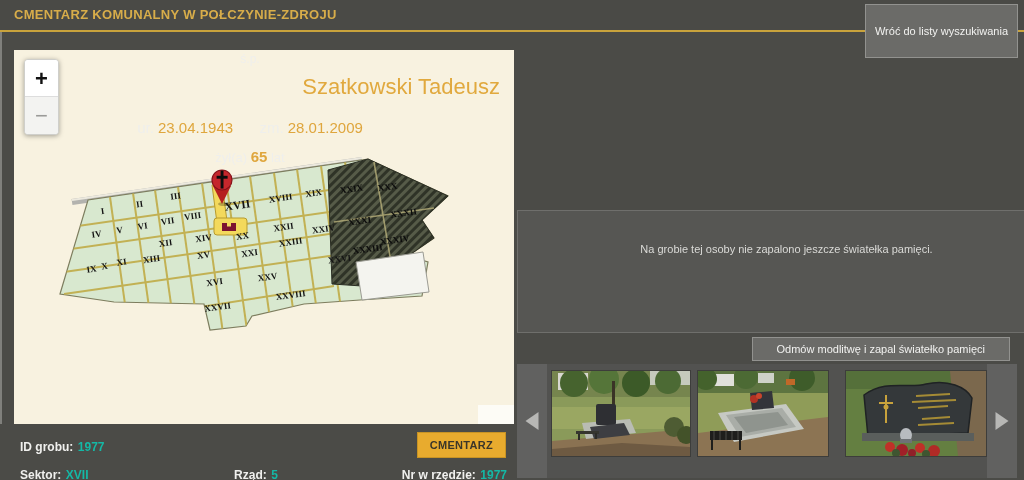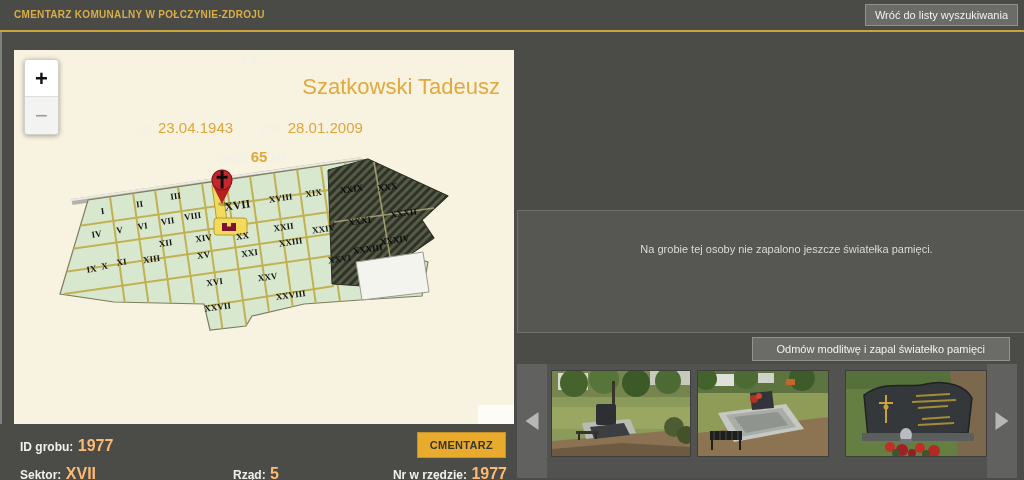--- a/index.html
+++ b/index.html
@@ -5,46 +5,46 @@
   html,body{margin:0;padding:0;}
   body{
     width:1024px;height:480px;position:relative;overflow:hidden;
     background:#4b4b47;
     font-family:"Liberation Sans", sans-serif;
     -webkit-font-smoothing:antialiased;
   }
   .edge-highlight{position:absolute;left:0;top:0;width:2px;height:480px;background:#80807c;}
   
   .header{position:absolute;left:0;top:0;width:1024px;height:30px;background:#4a4a46;border-bottom:2px solid #c9a33c;}
-  .header-title{position:absolute;left:14px;top:0;line-height:30px;font-size:10px;font-weight:bold;color:#d8ad4a;letter-spacing:.3px;}
+  .header-title{position:absolute;left:14px;top:0;line-height:30px;font-size:13px;font-weight:bold;color:#d8ad4a;letter-spacing:.3px;}
   .btn-gray{
     background:#6b6b68;border:1px solid #92928f;color:#f2f2f0;
     font-family:"Liberation Sans",sans-serif;font-size:11px;
-    padding:4px 9px;cursor:pointer;
+    padding:20px 9px;cursor:pointer;
   }
   .back-btn{position:absolute;top:4px;right:6px;}
   
   .map-panel{position:absolute;left:14px;top:50px;width:500px;height:374px;background:#f8f2e0;}
   .map-svg{position:absolute;left:0;top:0;}
   .zoom-ctrl{
     position:absolute;left:10px;top:9px;width:33px;
     border-radius:4px;box-shadow:0 1px 5px rgba(0,0,0,.35);overflow:hidden;
     border:1px solid #cfcfcb;background:#fff;
   }
   .zoom-btn{display:block;width:33px;height:37px;border:0;margin:0;padding:0;font-size:22px;line-height:37px;text-align:center;cursor:pointer;font-family:"Liberation Sans",sans-serif;}
   .zoom-in{background:#ffffff;color:#111;border-bottom:1px solid #ddd;font-weight:bold;}
   .zoom-out{background:#f3f3f1;color:#9a9a98;}
   .attribution{position:absolute;right:0;bottom:0;width:36px;height:19px;background:#fdfcf6;}
   .sector-label{font-family:"Liberation Serif", serif;font-weight:bold;font-size:9px;fill:#141414;text-anchor:middle;}
   .sector-label.big{font-size:11.5px;}
   .sector-label.dark{fill:#0c0c0c;}
   
   .grave-bar{position:absolute;left:0;top:424px;width:514px;height:56px;background:#4b4b47;}
   .info-label{color:#f0f0ee;font-size:12px;font-weight:bold;}
-  .info-value{color:#fdba74;font-size:16px;font-weight:bold;}
+  .info-value{color:#14b8a6;font-size:12px;font-weight:bold;}
   .id-row{position:absolute;left:20px;top:13px;}
   .nav-btn{
     position:absolute;right:8px;top:8px;height:26px;padding:0 12px;
     background:#e8ab2e;color:#3a352a;border:1px solid #c89324;
     font-family:"Liberation Sans",sans-serif;font-size:11px;font-weight:bold;cursor:pointer;letter-spacing:.3px;
   }
   .sector-row-left{position:absolute;left:20px;top:41px;}
   .sector-row-mid{position:absolute;left:256px;top:41px;transform:translateX(-50%);white-space:nowrap;}
   .sector-row-right{position:absolute;right:7px;top:41px;white-space:nowrap;}
   

